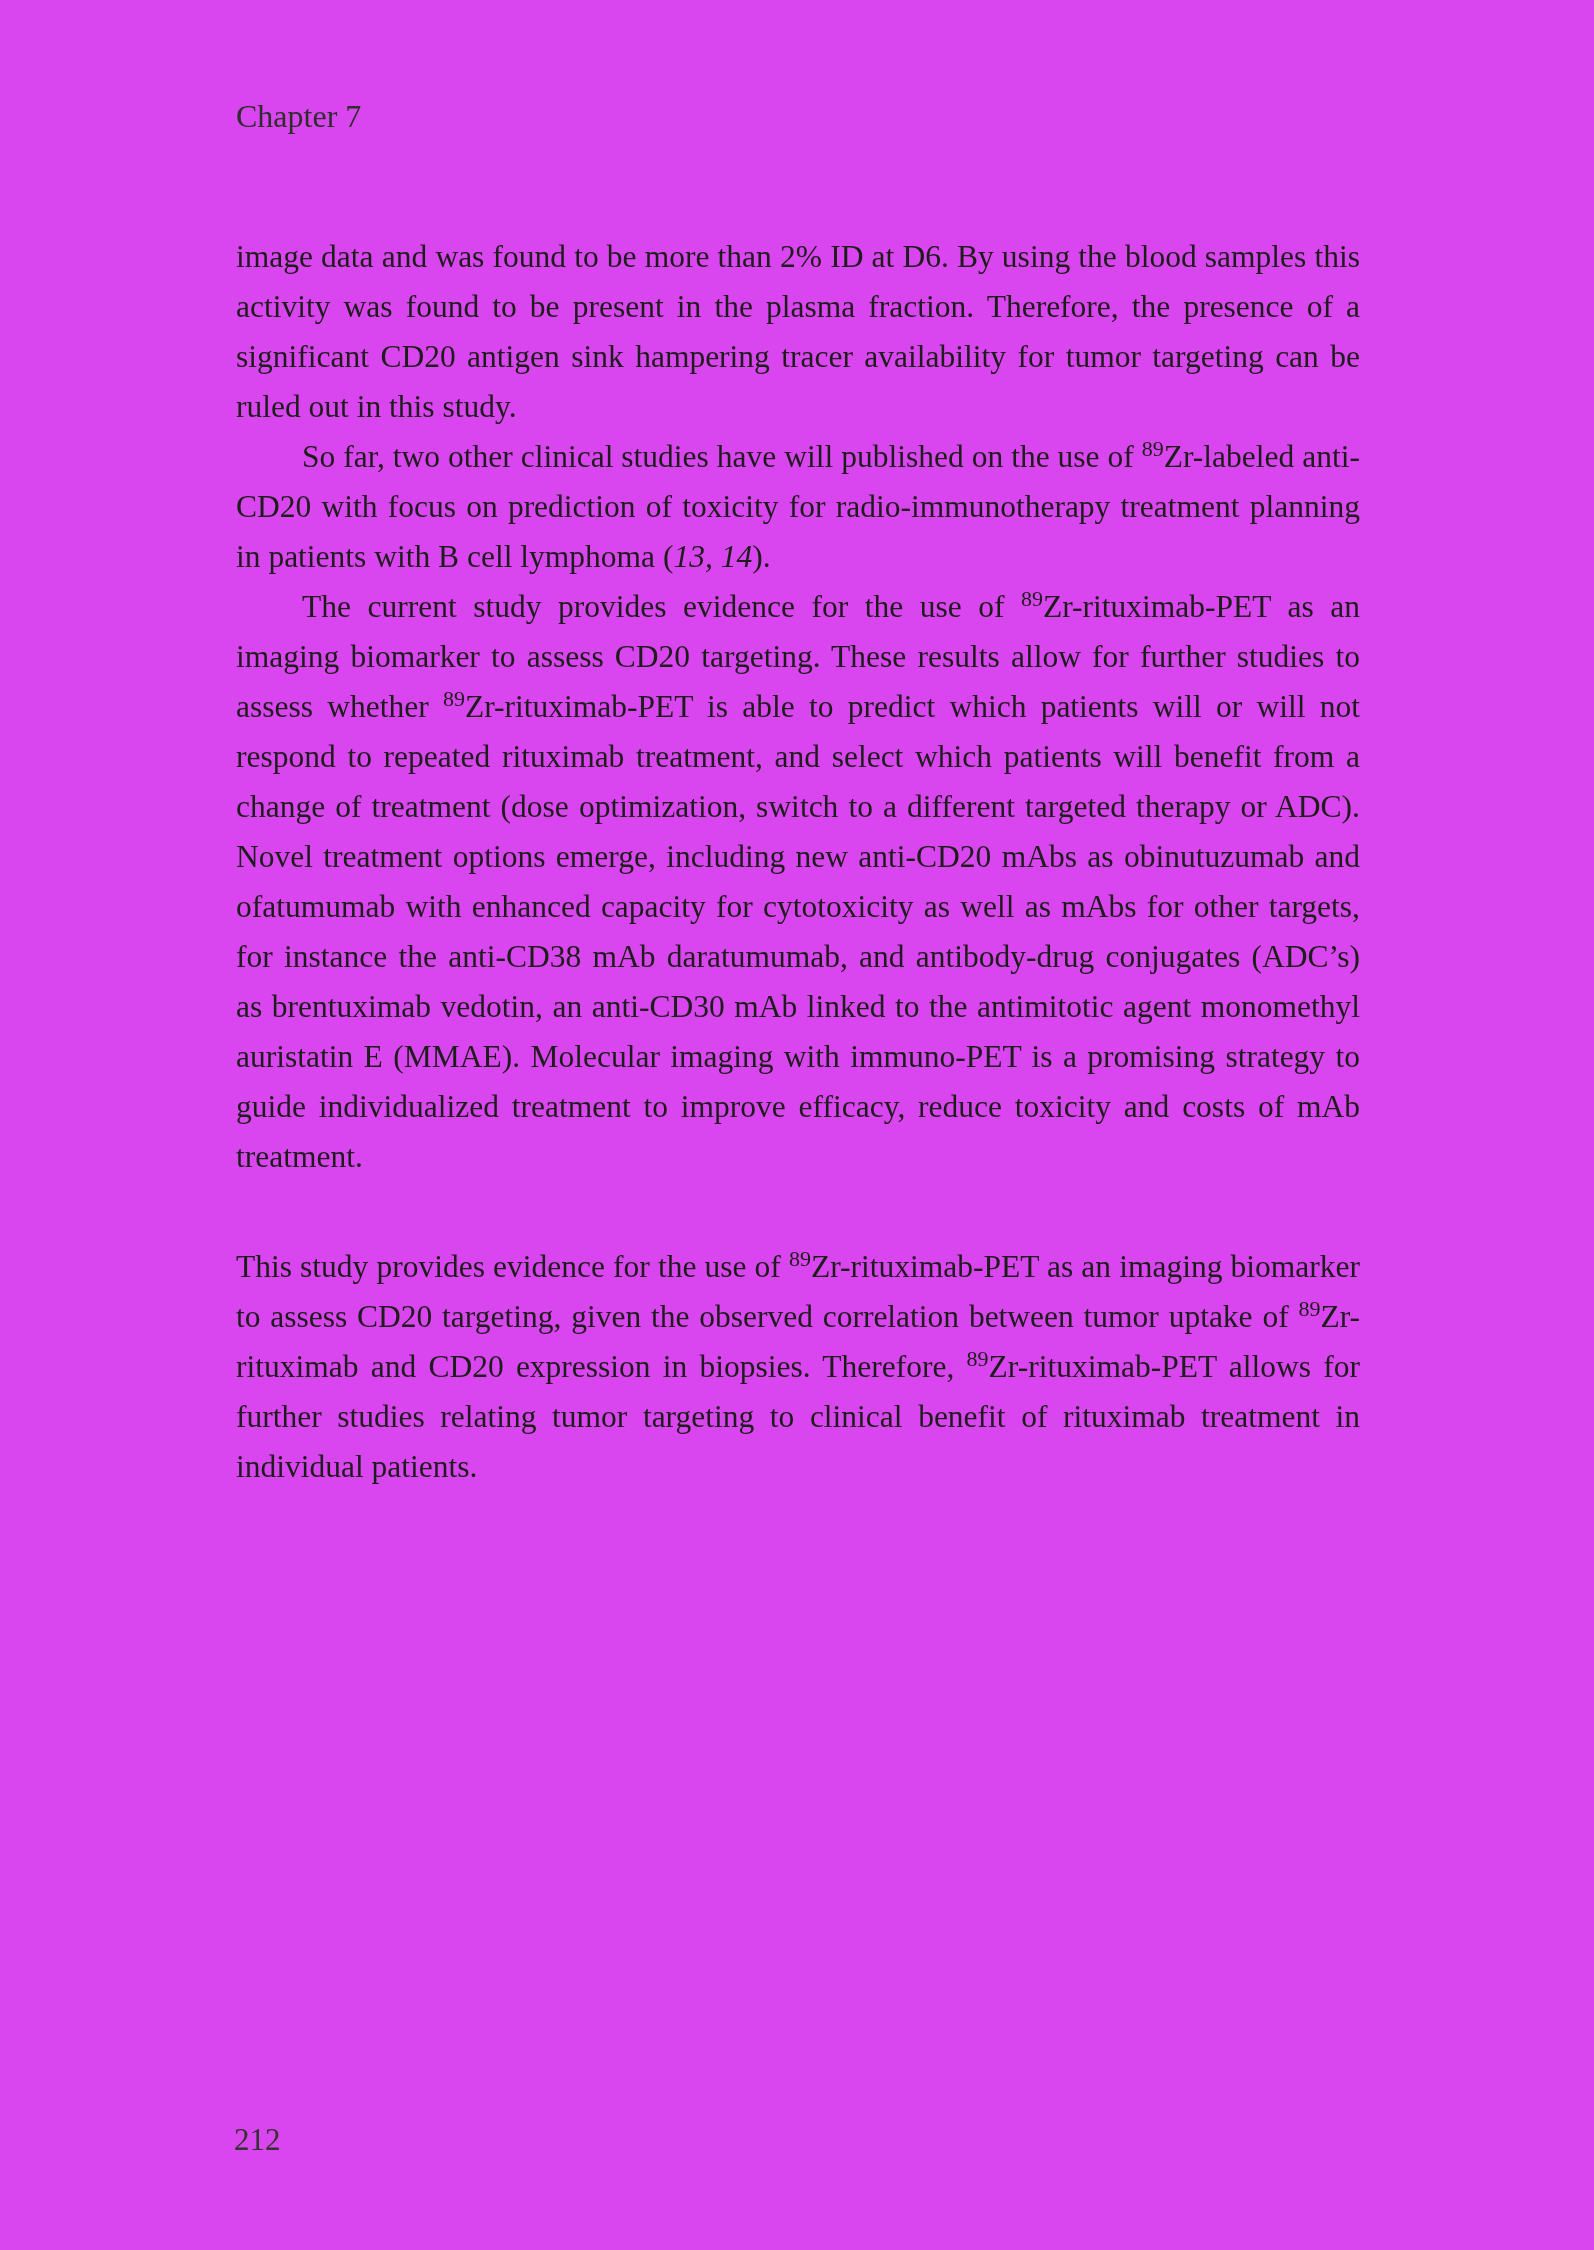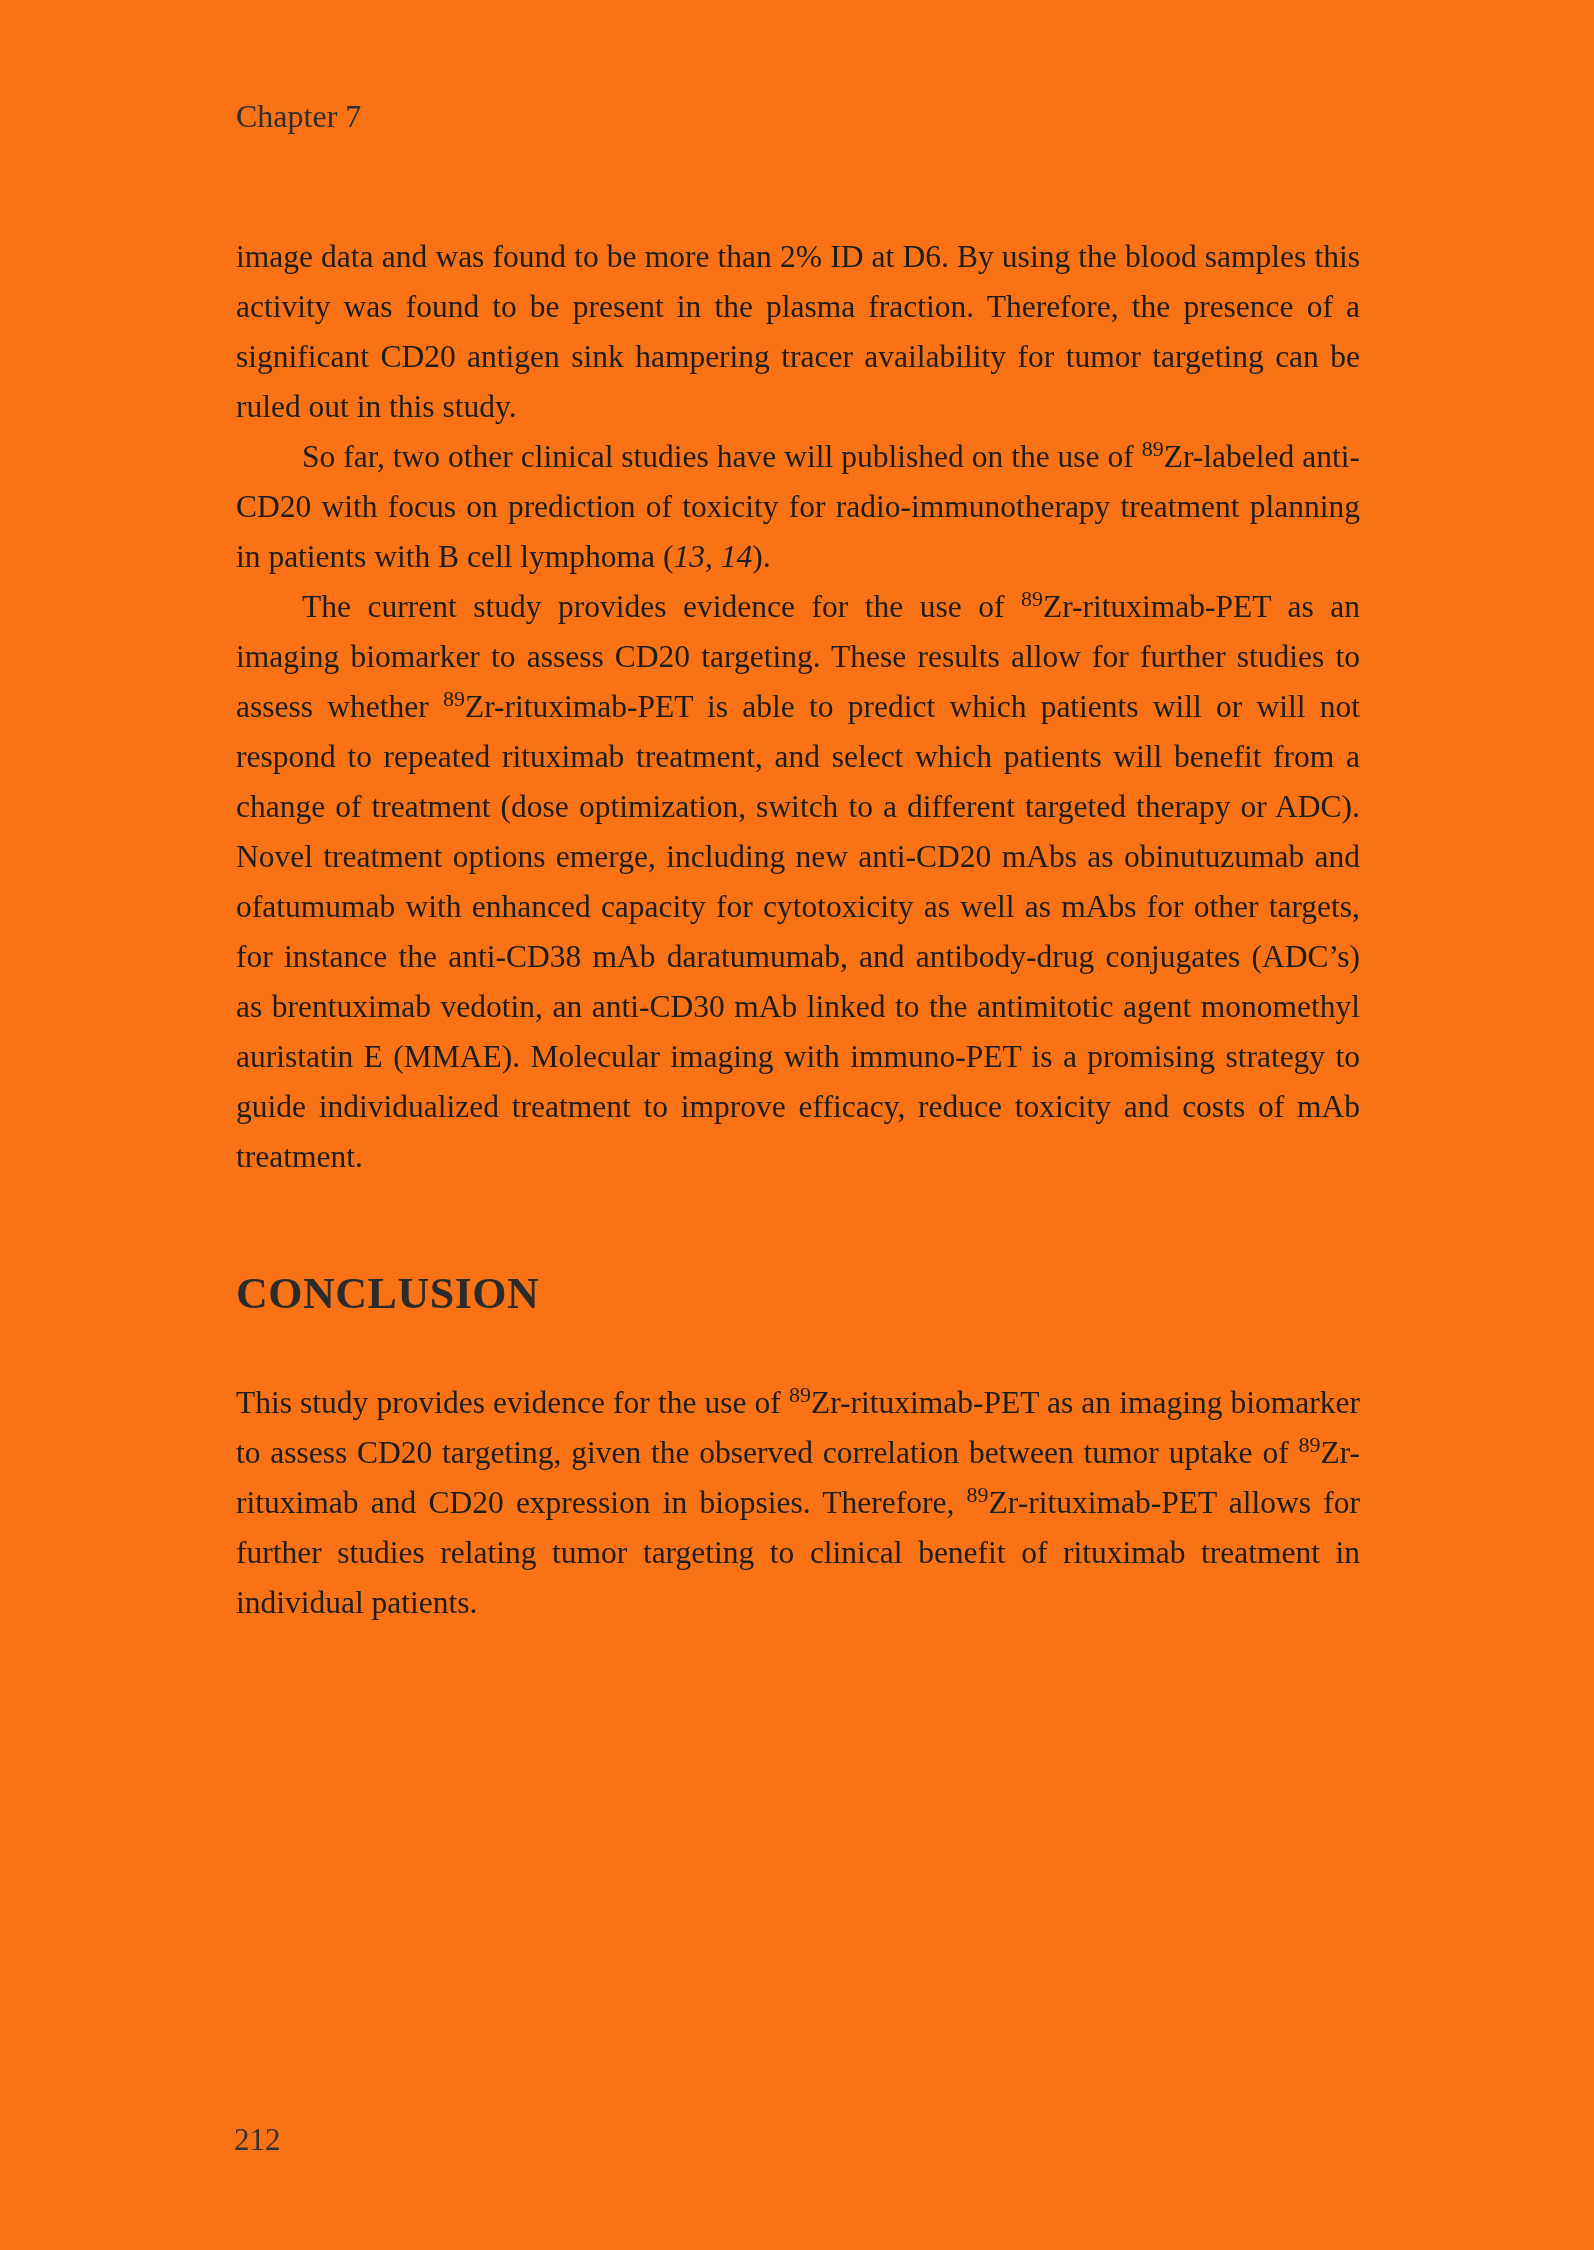--- a/index.html
+++ b/index.html
@@ -11,21 +11,21 @@
     width: 1594px;
     height: 2250px;
     position: relative;
     font-family: "Liberation Serif", "DejaVu Serif", serif;
     color: #1d1d1b;
     -webkit-font-smoothing: antialiased;
   }
   .page {
     position: absolute;
     inset: 0;
-    background: #f97316;
+    background: #d946ef;
     overflow: hidden;
   }
   .running-header {
     position: absolute;
     left: 236px;
     top: 96px;
     font-size: 32px;
     line-height: 40px;
     color: #2e2e2c;
   }
@@ -86,21 +86,20 @@
 
   <div class="content">
 
     <div>
         <p class="para"><span>image data and was found to be more than 2% ID at D6. By using the blood samples this activity was found to be present in the plasma fraction. Therefore, the presence of a significant CD20 antigen sink hampering tracer availability for tumor targeting can be ruled out in this study.</span></p>
         <p class="para indent"><span>So far, two other clinical studies have will published on the use of </span><sup>89</sup><span>Zr-labeled anti-CD20 with focus on prediction of toxicity for radio-immunotherapy treatment planning in patients with B cell lymphoma (</span><em>13, 14</em><span>).</span></p>
         <p class="para indent"><span>The current study provides evidence for the use of </span><sup>89</sup><span>Zr-rituximab-PET as an imaging biomarker to assess CD20 targeting. These results allow for further studies to assess whether </span><sup>89</sup><span>Zr-rituximab-PET is able to predict which patients will or will not respond to repeated rituximab treatment, and select which patients will benefit from a change of treatment (dose optimization, switch to a different targeted therapy or ADC). Novel treatment options emerge, including new anti-CD20 mAbs as obinutuzumab and ofatumumab with enhanced capacity for cytotoxicity as well as mAbs for other targets, for instance the anti-CD38 mAb daratumumab, and antibody-drug conjugates (ADC’s) as brentuximab vedotin, an anti-CD30 mAb linked to the antimitotic agent monomethyl auristatin E (MMAE). Molecular imaging with immuno-PET is a promising strategy to guide individualized treatment to improve efficacy, reduce toxicity and costs of mAb treatment.</span></p>
       </div>
 
     <div class="conclusion-block">
-      <h2 class="conclusion-heading">CONCLUSION</h2>
 
       <div>
           <p class="para"><span>This study provides evidence for the use of </span><sup>89</sup><span>Zr-rituximab-PET as an imaging biomarker to assess CD20 targeting, given the observed correlation between tumor uptake of </span><sup>89</sup><span>Zr-rituximab and CD20 expression in biopsies. Therefore, </span><sup>89</sup><span>Zr-rituximab-PET allows for further studies relating tumor targeting to clinical benefit of rituximab treatment in individual patients.</span></p>
         </div>
     </div>
 
   </div>
 
   <div class="page-number">212</div>
 

